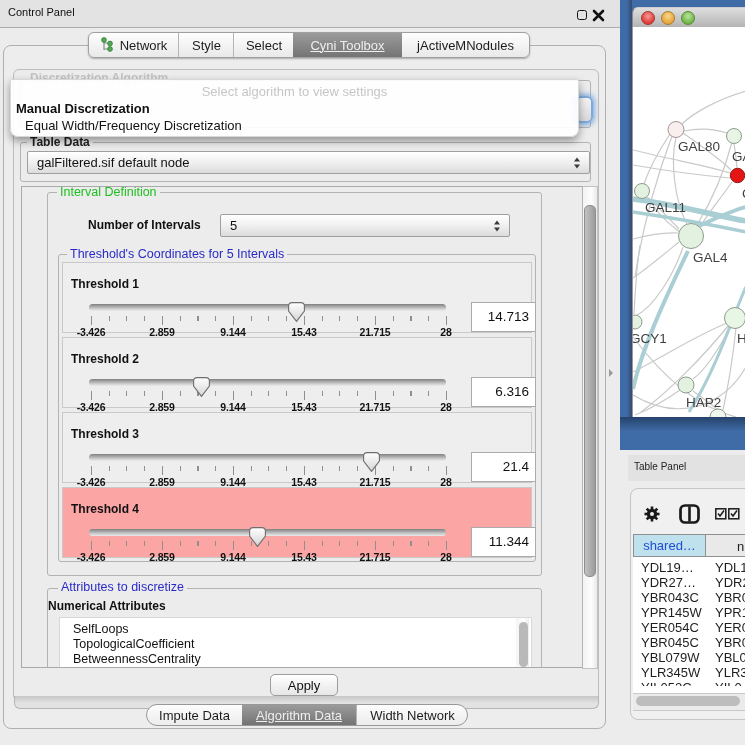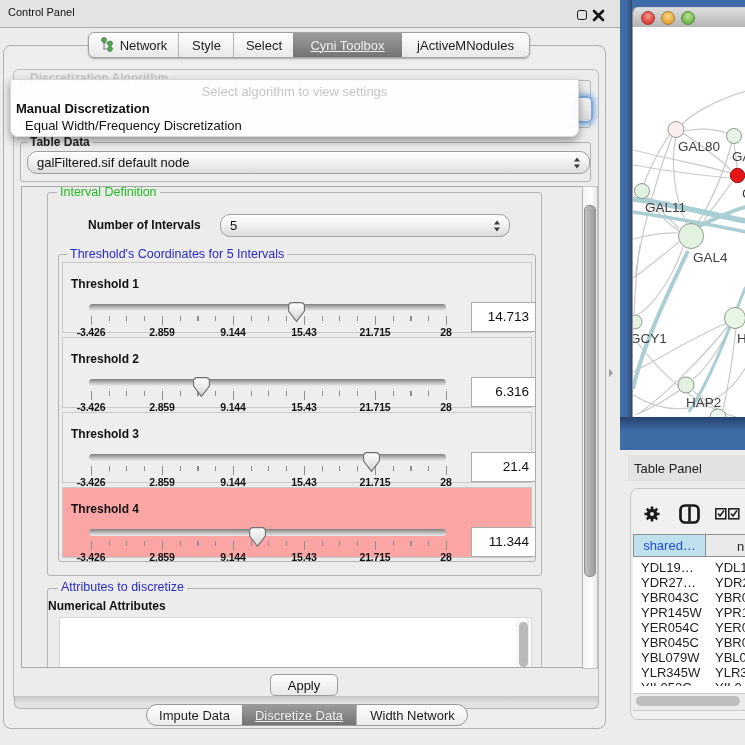--- a/index.html
+++ b/index.html
@@ -1,19 +1,19 @@
 <!DOCTYPE html>
 <html><head>
 <meta charset="utf-8">
 <style>
   html,body{margin:0;padding:0;}
   body{width:745px;height:745px;position:relative;overflow:hidden;
        font-family:"Liberation Sans", sans-serif;background:#ececec;}
   .abs{position:absolute;}
-  .combo{border:1px solid #9f9f9f;border-radius:10px;
+  .combo{border:1px solid #9f9f9f;border-radius:2px;
          background:linear-gradient(#ffffff,#eeeeee 55%,#dcdcdc);
          box-shadow:inset 0 1px 0 #fff;}
   .combo .ctext{position:absolute;left:9px;top:0;bottom:0;display:flex;align-items:center;
          font-size:13px;color:#111;}
   .carr{position:absolute;right:8px;top:50%;width:7px;height:11px;transform:translateY(-50%);}
   .carr:before{content:"";position:absolute;left:0;top:0;border-left:3.5px solid transparent;
          border-right:3.5px solid transparent;border-bottom:4.5px solid #3a3a3a;}
   .carr:after{content:"";position:absolute;left:0;bottom:0;border-left:3.5px solid transparent;
          border-right:3.5px solid transparent;border-top:4.5px solid #3a3a3a;}
   .gbox{border:1px solid #b3b3b3;border-radius:3px;}
@@ -143,39 +143,40 @@
     <svg style="position:absolute;left:186.3px;top:38.5px;" width="17" height="20" viewBox="0 0 17 20">
         <path d="M0.6,9 V4 A3.5,3.5 0 0 1 4.1,0.6 H12.9 A3.5,3.5 0 0 1 16.4,4 V9 L8.5,19.4 Z" fill="url(#thg)" stroke="#6e6e6e" stroke-width="1.1"></path>
       </svg>
     <div style="position:absolute;left:408px;top:39px;width:57px;height:28px;background:#fff;border:1px solid #ababab;font-size:13.5px;color:#111;text-align:right;line-height:28px;padding-right:6px;">11.344</div>
   </div>
 
   <div class="abs gbox" style="left:25px;top:401px;width:493px;height:110px;"></div>
   <div class="gtitle" style="left:36px;top:394px;color:#2a2ac8;font-size:12.5px;">Attributes to discretize</div>
   <div class="abs" style="left:26px;top:412px;font-size:12px;font-weight:bold;color:#111;">Numerical Attributes</div>
   <div class="abs" style="left:37px;top:430px;width:471px;height:49px;background:#fff;border:1px solid #d8d8d8;">
+    <div style="position:absolute;left:13px;top:4px;font-size:12.5px;line-height:15px;color:#111;">SelfLoops<br>TopologicalCoefficient<br>BetweennessCentrality</div>
     <div style="position:absolute;right:2px;top:0;width:13px;height:49px;background:linear-gradient(to right,#f4f4f4,#ffffff 60%,#ececec);"></div>
     <div style="position:absolute;right:3.5px;top:4px;width:9px;height:45px;border-radius:4.5px;background:#b9b9b9;"></div>
   </div>
 </div>
 
 <div class="abs" style="left:582px;top:186px;width:14px;height:481px;background:linear-gradient(to right,#f2f2f2,#fdfdfd 60%,#e8e8e8);border:1px solid #c2c2c2;border-left:1px solid #b5b5b5;"></div>
 <div class="abs" style="left:584px;top:205px;width:10px;height:370px;border-radius:5px;background:linear-gradient(to right,#c2c2c2,#9b9b9b);border:1px solid #8e8e8e;"></div>
 
 <div class="abs" style="left:10px;top:79px;width:567px;height:56px;background:rgba(255,255,255,0.93);border:1px solid #d8d8d8;border-radius:2px 2px 8px 8px;box-shadow:0 4px 9px rgba(0,0,0,0.38);z-index:30;">
   <div style="position:absolute;left:0;right:0;top:4px;text-align:center;font-size:13px;color:#c6c6c6;">Select algorithm to view settings</div>
   <div style="position:absolute;left:5px;top:21px;font-size:13px;font-weight:bold;color:#111;">Manual Discretization</div>
   <div style="position:absolute;left:5px;top:38px;font-size:13px;color:#111;margin-left:9px;">Equal Width/Frequency Discretization</div>
 </div>
 
 <div class="abs" style="left:270px;top:674px;width:66px;height:20px;border:1px solid #9d9d9d;border-radius:5px;background:linear-gradient(#ffffff,#e6e6e6);display:flex;align-items:center;justify-content:center;font-size:13px;color:#111;">Apply</div>
 
 <div class="abs" style="left:146px;top:704px;width:320px;height:20px;border:1px solid #989898;border-radius:11px;background:linear-gradient(#fdfdfd,#ececec);overflow:hidden;">
   <div class="tseg" style="left:0;width:95px;">Impute Data</div>
-  <div class="tseg dark" style="left:95px;width:114px;">Discretize Data</div>
+  <div class="tseg dark" style="left:95px;width:114px;">Algorithm Data</div>
   <div class="tseg" style="left:209px;width:111px;border-left:1px solid #b5b5b5;">Width Network</div>
 </div>
 
 <div class="abs" style="left:609px;top:369px;width:0;height:0;border-top:4px solid transparent;border-bottom:4px solid transparent;border-left:4px solid #9a9a9a;"></div>
 
 <div class="abs" style="left:620px;top:0;width:125px;height:450px;background:#3f6ba6;"></div>
 <div class="abs" style="left:627px;top:0;width:5px;height:420px;background:linear-gradient(to right,#3f6ba6,#36496f);"></div>
 
 <div class="abs" style="left:632px;top:7px;width:113px;height:20px;background:linear-gradient(#dedede,#b2b2b2);border-radius:6px 0 0 0;border-left:1px solid #8a8a8a;border-top:1px solid #cfcfcf;"></div>
 <div class="abs" style="left:641px;top:11px;width:12px;height:12px;border-radius:50%;background:radial-gradient(circle at 50% 35%,#f59a96,#dd3b34 70%);border:1px solid #a93430;"></div>
@@ -237,21 +238,21 @@
     <text x="-3" y="316">GCY1</text>
     <text x="104" y="316">H</text>
     <text x="53" y="380">HAP2</text>
   </g>
 </svg>
 </div>
 <div class="abs" style="left:620px;top:417px;width:125px;height:14px;background:linear-gradient(#25426b,#3f6ba6);"></div>
 
 <div class="abs" style="left:608px;top:450px;width:137px;height:295px;background:#ececec;"></div>
 <div class="abs" style="left:628px;top:455px;width:117px;height:26px;background:#e2e2e2;"></div>
-<div class="abs" style="left:634px;top:461px;font-size:13px;color:#222;">Table Panel</div>
+<div class="abs" style="left:634px;top:461px;font-size:10px;color:#222;">Table Panel</div>
 <div class="abs" style="left:630px;top:488px;width:120px;height:230px;border:1px solid #c5c5c5;border-radius:8px 0 0 8px;background:#f0f0f0;"></div>
 
 <svg class="abs" style="left:644px;top:506px;" width="16" height="16" viewBox="0 0 16 16">
   <g fill="#1a1a1a">
       <circle cx="8" cy="8" r="5.2"></circle>
   <g stroke="#1a1a1a" stroke-width="2.6">
     <line x1="8" y1="0.5" x2="8" y2="4"></line>
         <line x1="8" y1="12" x2="8" y2="15.5"></line>
     <line x1="0.5" y1="8" x2="4" y2="8"></line>
         <line x1="12" y1="8" x2="15.5" y2="8"></line>

